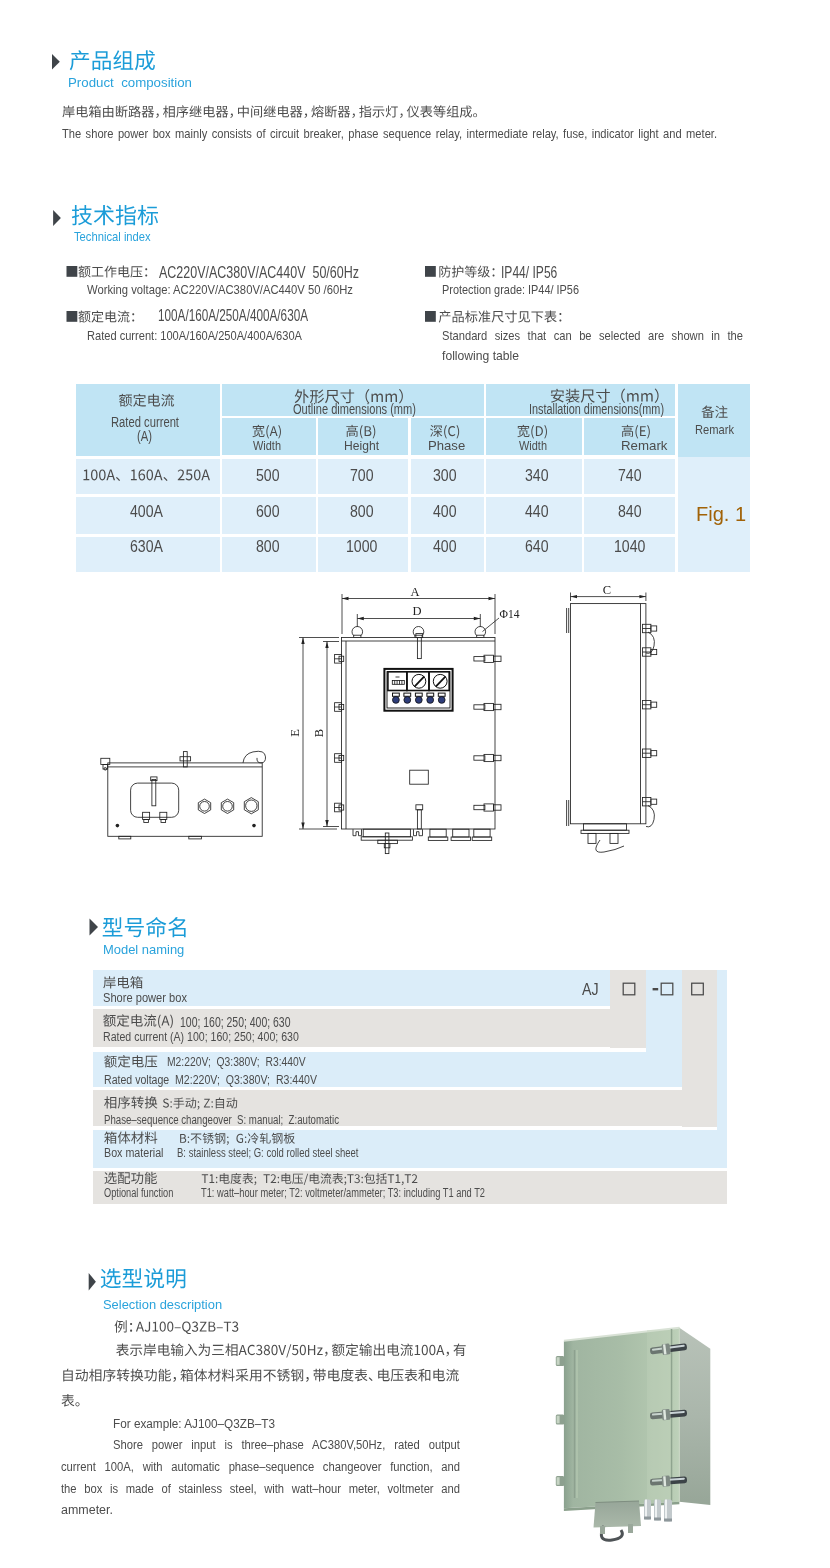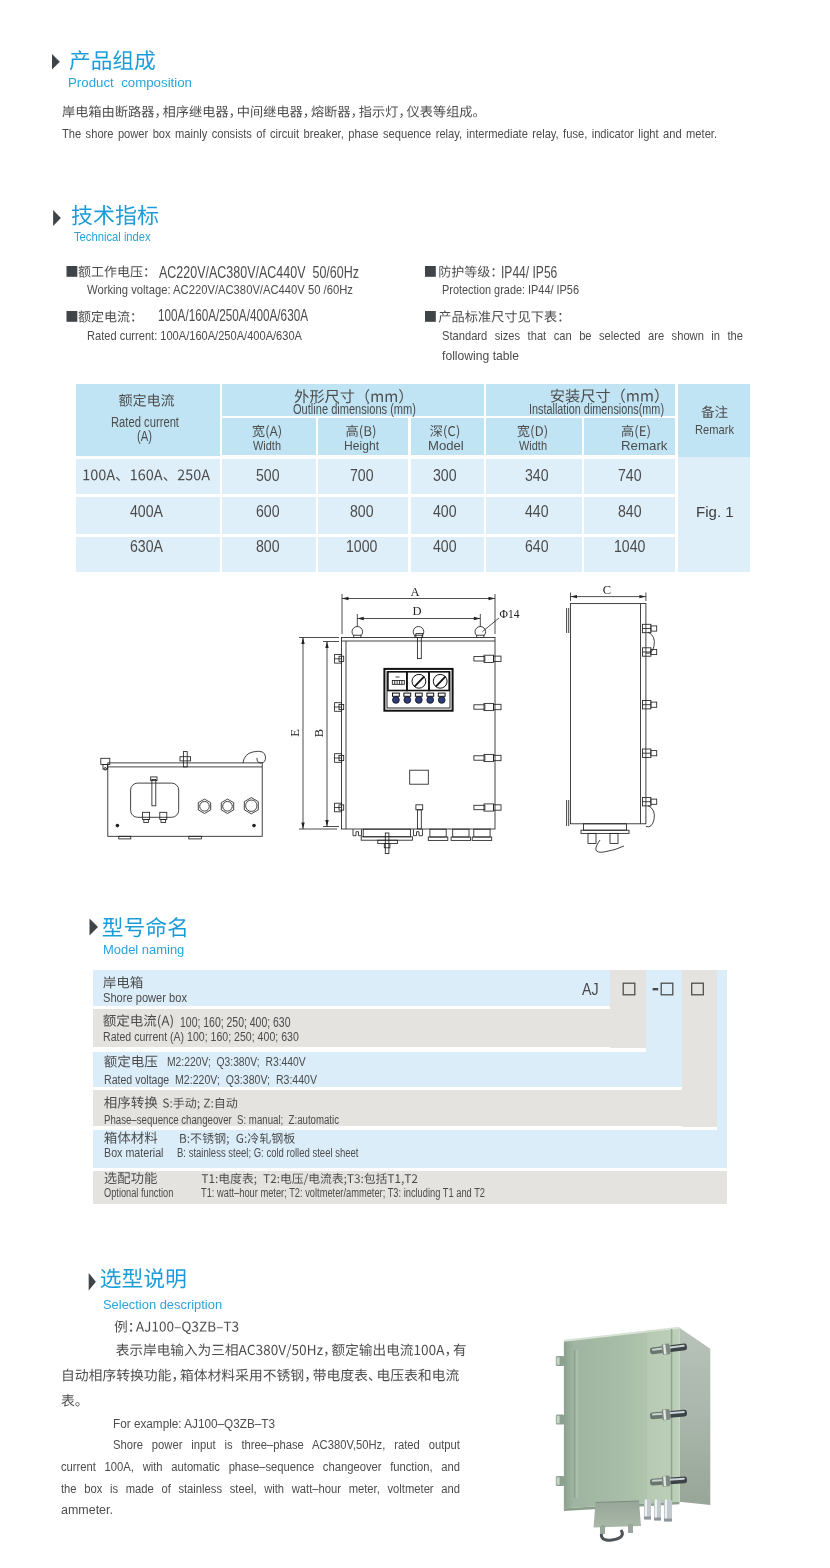--- a/index.html
+++ b/index.html
@@ -92,21 +92,21 @@
 <div style="position:absolute;left:292.7px;top:401.9px;font-size:13.8px;color:#4c4c4c;line-height:1.15;white-space:pre;transform:scaleX(0.8021);transform-origin:0 0;">Outline dimensions (mm)</div>
 
 <div style="position:absolute;left:528.5px;top:402.2px;font-size:13.8px;color:#4c4c4c;line-height:1.15;white-space:pre;transform:scaleX(0.7860);transform-origin:0 0;">Installation dimensions(mm)</div>
 
 <div style="position:absolute;left:694.9px;top:421.7px;font-size:13.5px;color:#4c4c4c;line-height:1.15;white-space:pre;transform:scaleX(0.8251);transform-origin:0 0;">Remark</div>
 
 <div style="position:absolute;left:252.8px;top:438px;font-size:13.3px;color:#4c4c4c;line-height:1.15;white-space:pre;transform:scaleX(0.8235);transform-origin:0 0;">Width</div>
 
 <div style="position:absolute;left:343.5px;top:438px;font-size:13.3px;color:#4c4c4c;line-height:1.15;white-space:pre;transform:scaleX(0.9106);transform-origin:0 0;">Height</div>
 
-<div style="position:absolute;left:427.5px;top:438px;font-size:13.3px;color:#4c4c4c;line-height:1.15;white-space:pre;transform:scaleX(0.9863);transform-origin:0 0;">Model</div>
+<div style="position:absolute;left:427.5px;top:438px;font-size:13.3px;color:#4c4c4c;line-height:1.15;white-space:pre;transform:scaleX(0.9863);transform-origin:0 0;">Phase</div>
 
 <div style="position:absolute;left:519.0px;top:438px;font-size:13.3px;color:#4c4c4c;line-height:1.15;white-space:pre;transform:scaleX(0.8235);transform-origin:0 0;">Width</div>
 
 <div style="position:absolute;left:620.5px;top:438px;font-size:13.3px;color:#4c4c4c;line-height:1.15;white-space:pre;transform:scaleX(0.9985);transform-origin:0 0;">Remark</div>
 
 <div style="position:absolute;left:129.5px;top:503.2px;font-size:15.7px;color:#4c4c4c;line-height:1.15;white-space:pre;transform:scaleX(0.9000);transform-origin:0 0;">400A</div>
 
 <div style="position:absolute;left:129.5px;top:538.3px;font-size:15.7px;color:#4c4c4c;line-height:1.15;white-space:pre;transform:scaleX(0.9000);transform-origin:0 0;">630A</div>
 
 <div style="position:absolute;left:255.8px;top:467.2px;font-size:15.7px;color:#4c4c4c;line-height:1.15;white-space:pre;transform:scaleX(0.9000);transform-origin:0 0;">500</div>
@@ -132,21 +132,21 @@
 <div style="position:absolute;left:255.8px;top:538.3px;font-size:15.7px;color:#4c4c4c;line-height:1.15;white-space:pre;transform:scaleX(0.9000);transform-origin:0 0;">800</div>
 
 <div style="position:absolute;left:346.3px;top:538.3px;font-size:15.7px;color:#4c4c4c;line-height:1.15;white-space:pre;transform:scaleX(0.9000);transform-origin:0 0;">1000</div>
 
 <div style="position:absolute;left:433.2px;top:538.3px;font-size:15.7px;color:#4c4c4c;line-height:1.15;white-space:pre;transform:scaleX(0.9000);transform-origin:0 0;">400</div>
 
 <div style="position:absolute;left:524.7px;top:538.3px;font-size:15.7px;color:#4c4c4c;line-height:1.15;white-space:pre;transform:scaleX(0.9000);transform-origin:0 0;">640</div>
 
 <div style="position:absolute;left:614.3px;top:538.3px;font-size:15.7px;color:#4c4c4c;line-height:1.15;white-space:pre;transform:scaleX(0.9000);transform-origin:0 0;">1040</div>
 
-<div style="position:absolute;left:696.0px;top:503.3px;font-size:15px;color:#404040;line-height:1.15;white-space:pre;transform:scaleX(1.0022);transform-origin:0 0;">Fig. 1</div>
+<div style="position:absolute;left:696.0px;top:503.3px;font-size:20px;color:#a16207;line-height:1.15;white-space:pre;transform:scaleX(1.0022);transform-origin:0 0;">Fig. 1</div>
 
 <div style="position:absolute;left:102.8px;top:942.2px;font-size:13.3px;color:#2aa3dc;line-height:1.15;white-space:pre;transform:scaleX(0.9733);transform-origin:0 0;">Model naming</div>
 
 <div style="position:absolute;left:93px;top:970px;width:517.0px;height:35.5px;background:#dbedf9;"></div>
 
 <div style="position:absolute;left:93px;top:1008.8px;width:553.0px;height:38.7px;background:#e5e3e0;"></div>
 
 <div style="position:absolute;left:93px;top:1051.5px;width:589.0px;height:35.5px;background:#dbedf9;"></div>
 
 <div style="position:absolute;left:93px;top:1090.3px;width:624.0px;height:36.2px;background:#e5e3e0;"></div>

